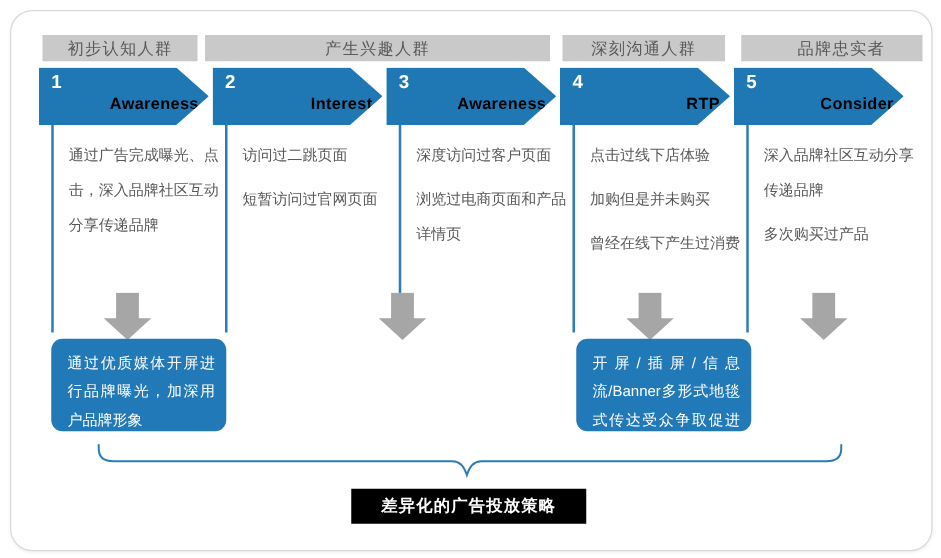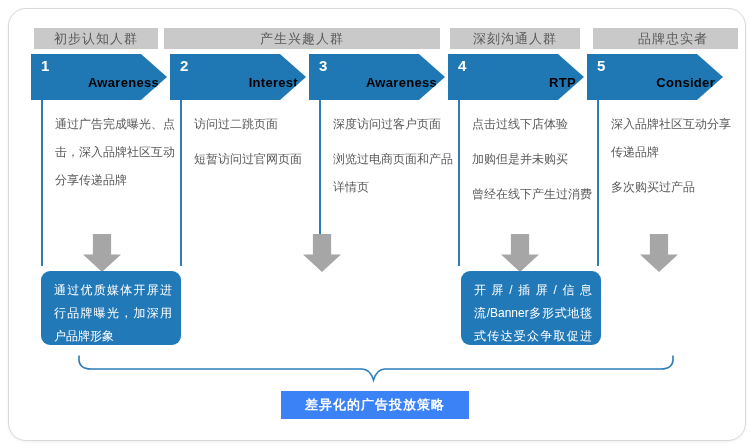--- a/index.html
+++ b/index.html
@@ -34,21 +34,21 @@
   .da1{left:74px;} .da2{left:294px;} .da3{left:492px;} .da4{left:631px;}
   
   .sbox{position:absolute;top:262px;height:74px;width:140px;background:#2279b8;
         border-radius:9px;}
   .sbox p{margin:0;padding:8px 9px 0 13px;color:#ffffff;font-size:12px;
           line-height:23px;text-align:justify;}
   .sb1{left:32px;} .sb2{left:254px;} .sb3{left:452px;} .sb4{left:592px;}
   
   .brace-svg{position:absolute;left:0;top:0;width:753px;height:446px;pointer-events:none;}
   .footer-label{position:absolute;left:272px;top:382px;width:188px;height:28px;
-                background:#3b82f6;color:#ffffff;font-size:13px;font-weight:bold;
+                background:#000000;color:#ffffff;font-size:13px;font-weight:bold;
                 line-height:28px;text-align:center;letter-spacing:1px;}
 </style>
 </head>
 <body>
 
 <div class="card">
 
   <div class="group-bar gb1">初步认知人群</div>
   <div class="group-bar gb2">产生兴趣人群</div>
   <div class="group-bar gb3">深刻沟通人群</div>

